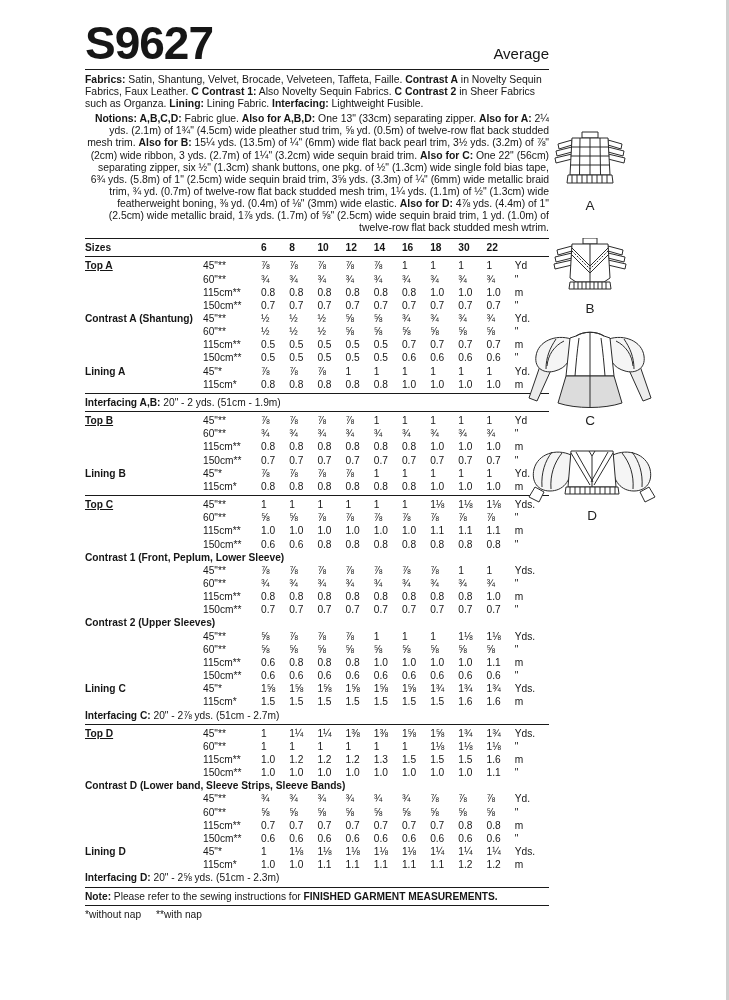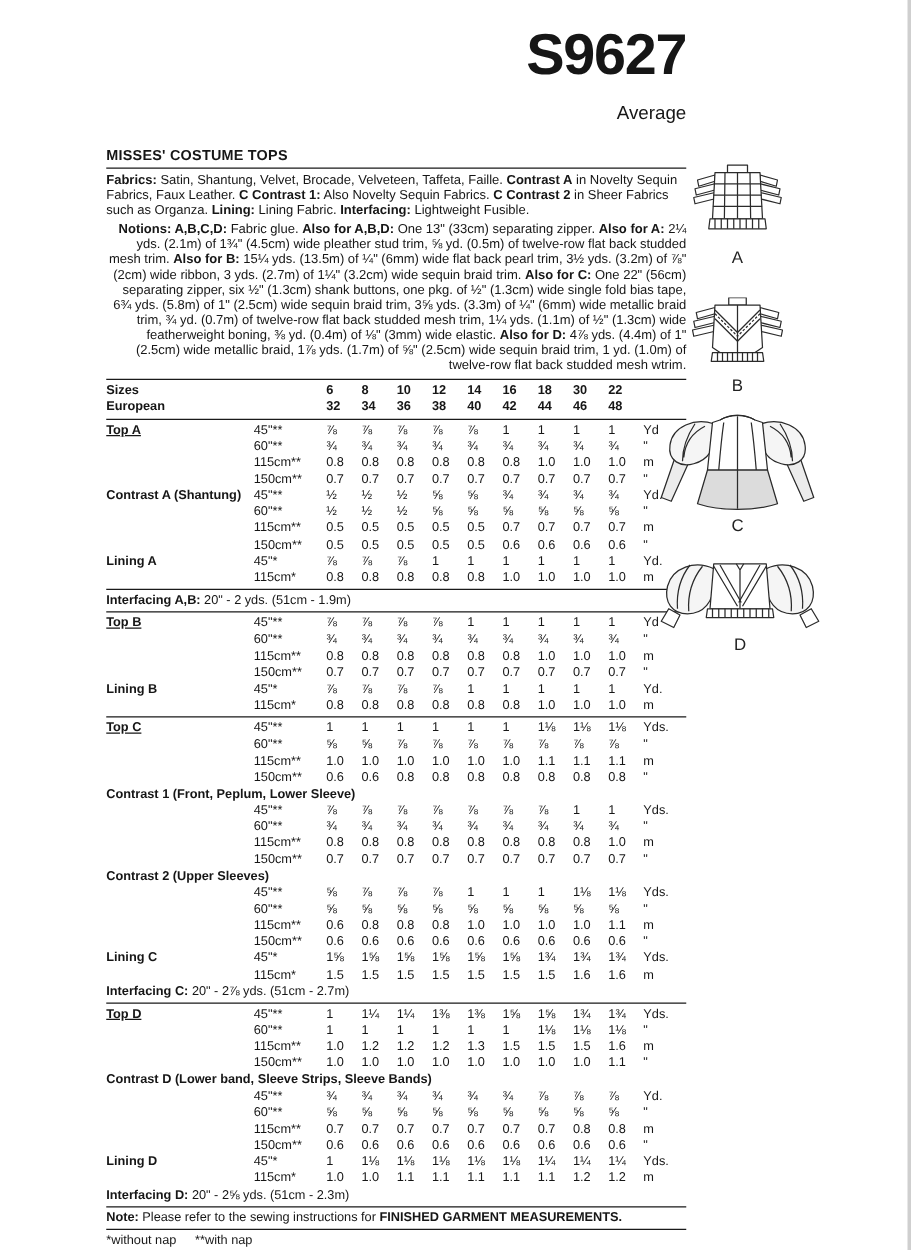--- a/index.html
+++ b/index.html
@@ -7,21 +7,21 @@
     position:relative;
     width:729px;height:1000px;
     background:#ffffff;
     font-family:"Liberation Sans", sans-serif;
     color:#161616;
     overflow:hidden;
   }
   .page-edge{position:absolute;right:0;top:0;width:3px;height:100%;background:#cfcfcf;}
   .content{position:absolute;left:85px;top:20px;width:464px;}
 
-  .title-row{display:flex;justify-content:space-between;align-items:flex-end;flex-direction:column;}
+  .title-row{display:flex;justify-content:space-between;align-items:flex-end;}
   .pattern-number{font-size:46px;font-weight:bold;letter-spacing:-1px;line-height:1;}
   .difficulty{font-size:15px;padding-bottom:4px;margin-top:16px;}
 
   .doc-heading{font-size:11.5px;font-weight:bold;margin-top:16px;letter-spacing:.2px;}
   .hrule{border:none;border-top:1.6px solid #1a1a1a;margin:3px 0 4px 0;}
 
   .para{font-size:10.4px;line-height:12.1px;text-align:left;}
   .para + .para{margin-top:3px;text-align:right;}
   .b{font-weight:bold;}
 
@@ -49,54 +49,39 @@
 
 <div class="page">
 
   <div class="content">
 
     <div class="title-row">
       <div class="pattern-number">S9627</div>
       <div class="difficulty">Average</div>
     </div>
 
-    <div class="doc-heading">MISSES' COSTUME TOPS</div>
     <div class="hrule"></div>
 
     <div class="para"><span class="b">Fabrics:</span><span> Satin, Shantung, Velvet, Brocade, Velveteen, Taffeta, Faille. </span><span class="b">Contrast A</span><span> in Novelty Sequin Fabrics, Faux Leather. </span><span class="b">C Contrast 1:</span><span> Also Novelty Sequin Fabrics. </span><span class="b">C Contrast 2</span><span> in Sheer Fabrics such as Organza. </span><span class="b">Lining:</span><span> Lining Fabric. </span><span class="b">Interfacing:</span><span> Lightweight Fusible.</span></div>
     <div class="para"><span class="b">Notions: A,B,C,D:</span><span> Fabric glue. </span><span class="b">Also for A,B,D:</span><span> One 13" (33cm) separating zipper. </span><span class="b">Also for A:</span><span> 2¼ yds. (2.1m) of 1¾" (4.5cm) wide pleather stud trim, ⅝ yd. (0.5m) of twelve-row flat back studded mesh trim. </span><span class="b">Also for B:</span><span> 15¼ yds. (13.5m) of ¼" (6mm) wide flat back pearl trim, 3½ yds. (3.2m) of ⅞" (2cm) wide ribbon, 3 yds. (2.7m) of 1¼" (3.2cm) wide sequin braid trim. </span><span class="b">Also for C:</span><span> One 22" (56cm) separating zipper, six ½" (1.3cm) shank buttons, one pkg. of ½" (1.3cm) wide single fold bias tape, 6¾ yds. (5.8m) of 1" (2.5cm) wide sequin braid trim, 3⅝ yds. (3.3m) of ¼" (6mm) wide metallic braid trim, ¾ yd. (0.7m) of twelve-row flat back studded mesh trim, 1¼ yds. (1.1m) of ½" (1.3cm) wide featherweight boning, ⅜ yd. (0.4m) of ⅛" (3mm) wide elastic. </span><span class="b">Also for D:</span><span> 4⅞ yds. (4.4m) of 1" (2.5cm) wide metallic braid, 1⅞ yds. (1.7m) of ⅝" (2.5cm) wide sequin braid trim, 1 yd. (1.0m) of twelve-row flat back studded mesh wtrim.</span></div>
 
     <div class="ytable">
         <div class="rule"></div>
         <div class="tr b">
           <div class="td lbl">Sizes</div>
           <div class="td wid"></div>
           <div class="td val">6</div>
           <div class="td val">8</div>
           <div class="td val">10</div>
           <div class="td val">12</div>
           <div class="td val">14</div>
           <div class="td val">16</div>
           <div class="td val">18</div>
           <div class="td val">30</div>
           <div class="td val">22</div>
-          <div class="td unit"></div>
-        </div>
-        <div class="tr b">
-          <div class="td lbl">European</div>
-          <div class="td wid"></div>
-          <div class="td val">32</div>
-          <div class="td val">34</div>
-          <div class="td val">36</div>
-          <div class="td val">38</div>
-          <div class="td val">40</div>
-          <div class="td val">42</div>
-          <div class="td val">44</div>
-          <div class="td val">46</div>
-          <div class="td val">48</div>
           <div class="td unit"></div>
         </div>
         <div class="rule"></div>
         <div class="tr">
           <div class="td lbl b ul">Top A</div>
           <div class="td wid">45"**</div>
           <div class="td val">⅞</div>
           <div class="td val">⅞</div>
           <div class="td val">⅞</div>
           <div class="td val">⅞</div>

